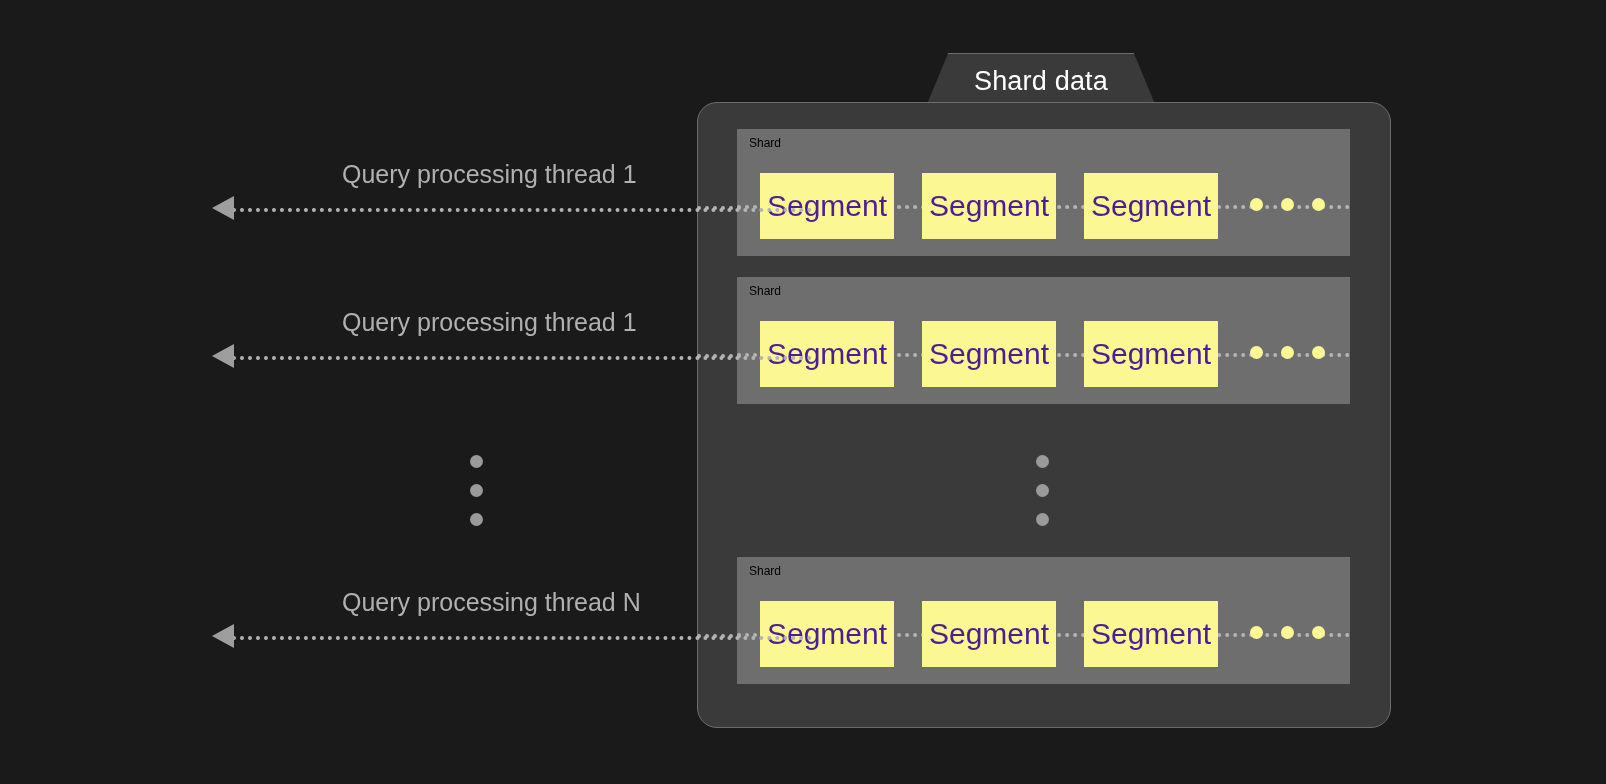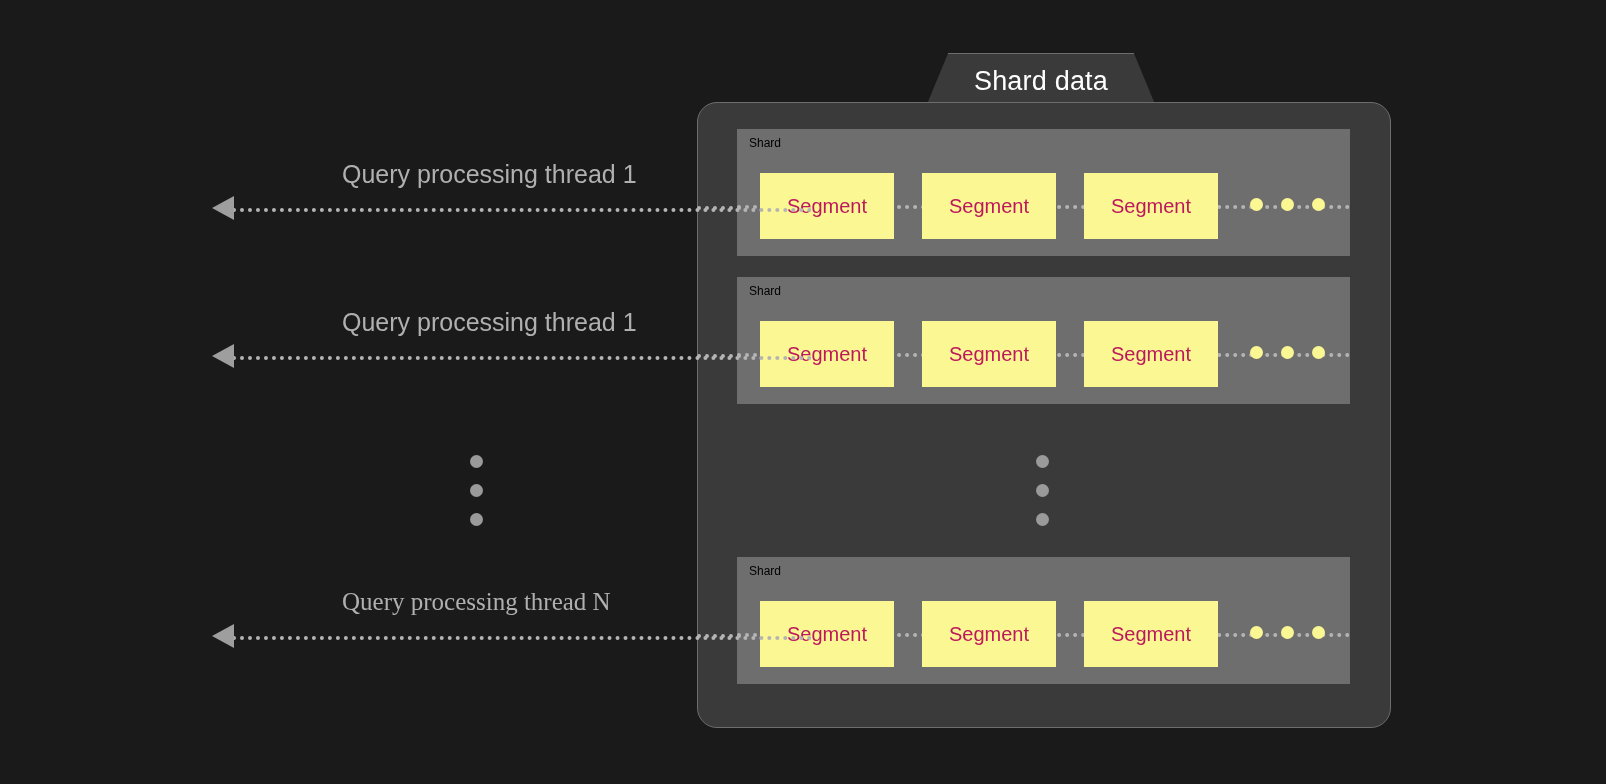--- a/index.html
+++ b/index.html
@@ -99,22 +99,22 @@
     display: flex;
     align-items: center;
   }
   .segment {
     width: 134px;
     height: 66px;
     background: #fbf793;
     display: flex;
     align-items: center;
     justify-content: center;
-    color: #be185d;
-    font-size: 20px;
+    color: #4c1d95;
+    font-size: 30px;
     margin-right: 28px;
     text-align: center;
   }
 
   .dots-row {
     position: absolute;
     left: 513px;
     top: 69px;
     display: flex;
     align-items: center;
@@ -146,21 +146,21 @@
 
   
   .thread {
     position: absolute;
     left: 212px;
     width: 550px;
     height: 70px;
   }
   .thread-1 { top: 160px; }
   .thread-2 { top: 308px; }
-  .thread-3 { top: 588px; font-family: Liberation Serif, serif; }
+  .thread-3 { top: 588px; }
 
   .thread-label {
     position: absolute;
     left: 98px;
     top: 0px;
     color: #b0b0b0;
     font-size: 25px;
     white-space: nowrap;
     margin-left: 32px;
   }

